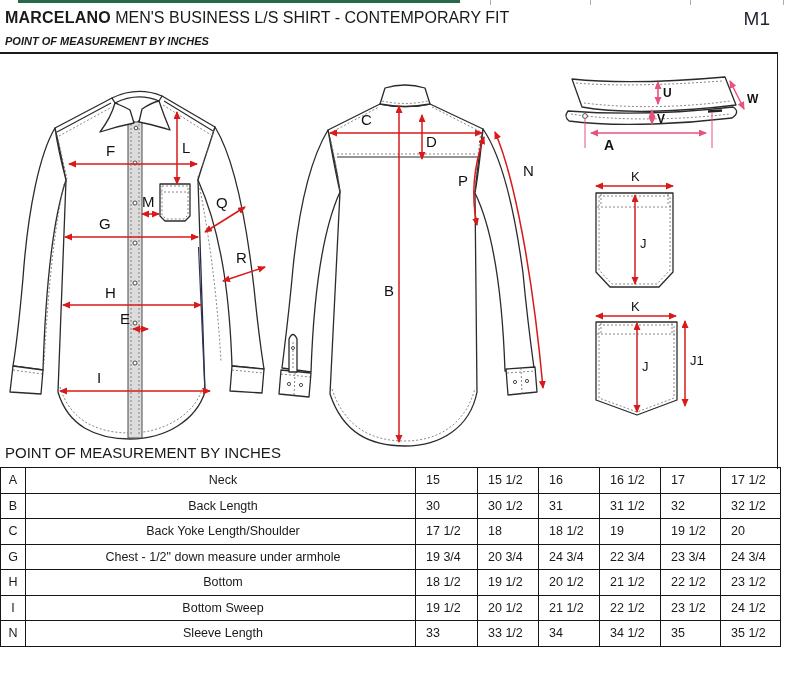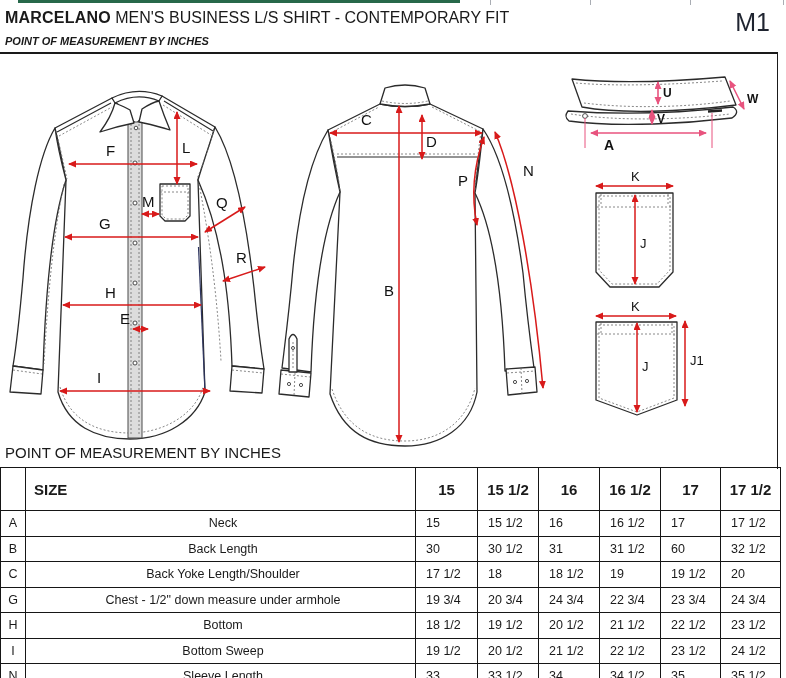--- a/index.html
+++ b/index.html
@@ -4,21 +4,21 @@
 <style>
   html,body{margin:0;padding:0;background:#fff;}
   .page{position:relative;width:786px;height:678px;background:#fff;overflow:hidden;
         font-family:"Liberation Sans",sans-serif;color:#1a1a1a;}
   
   .green-bar{position:absolute;left:18px;top:0;width:442px;height:3px;background:#27684a;}
   .tick{position:absolute;top:0;width:1px;height:5px;background:#a9adb3;}
   
   .title-row{position:absolute;left:5px;top:9px;width:776px;font-size:16px;white-space:nowrap;}
   .brand{font-weight:bold;letter-spacing:.2px;}
-  .page-code{position:absolute;right:16px;top:8px;font-size:25px;color:#1f2430;}
+  .page-code{position:absolute;right:16px;top:8px;font-size:19px;color:#1f2430;}
   .subtitle{position:absolute;left:5px;top:35px;font-size:11px;font-weight:bold;font-style:italic;}
   
   .drawing-area{position:absolute;left:0;top:52px;width:777px;height:415px;
         border-top:2px solid #1a1a1a;border-right:1.5px solid #1a1a1a;}
   .drawing-area svg{position:absolute;overflow:visible;}
   .svg-front{left:8px;top:4px;}
   .svg-back{left:275px;top:4px;}
   .svg-collar{left:560px;top:6px;}
   .svg-pocket1{left:585px;top:116px;}
   .svg-pocket2{left:585px;top:245px;}
@@ -266,48 +266,38 @@
       <col style="width:25px">
         <col style="width:390px">
         <col style="width:62px">
         <col style="width:61px">
       <col style="width:61px">
         <col style="width:61px">
         <col style="width:60px">
         <col style="width:60px">
     </colgroup>
     <tbody>
-        <tr class="hdr">
-      <th></th>
-      <th class="size-lbl">SIZE</th>
-      <th class="size-val">15</th>
-      <th class="size-val">15 1/2</th>
-      <th class="size-val">16</th>
-      <th class="size-val">16 1/2</th>
-      <th class="size-val">17</th>
-      <th class="size-val">17 1/2</th>
-    </tr>
     <tr class="data">
       <td class="code">A</td>
       <td class="pname">Neck</td>
       <td class="val">15</td>
       <td class="val">15 1/2</td>
       <td class="val">16</td>
       <td class="val">16 1/2</td>
       <td class="val">17</td>
       <td class="val">17 1/2</td>
     </tr>
     <tr class="data">
       <td class="code">B</td>
       <td class="pname">Back Length</td>
       <td class="val">30</td>
       <td class="val">30 1/2</td>
       <td class="val">31</td>
       <td class="val">31 1/2</td>
-      <td class="val">60</td>
+      <td class="val">32</td>
       <td class="val">32 1/2</td>
     </tr>
     <tr class="data">
       <td class="code">C</td>
       <td class="pname">Back Yoke Length/Shoulder</td>
       <td class="val">17 1/2</td>
       <td class="val">18</td>
       <td class="val">18 1/2</td>
       <td class="val">19</td>
       <td class="val">19 1/2</td>

